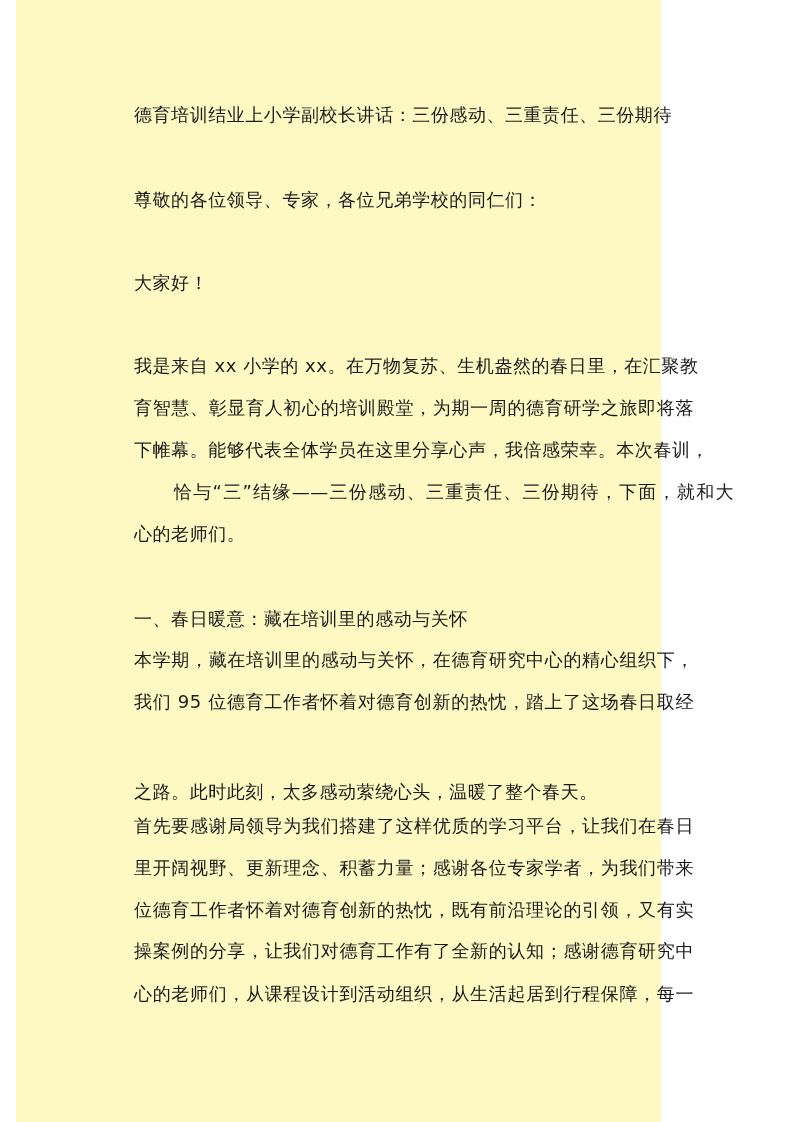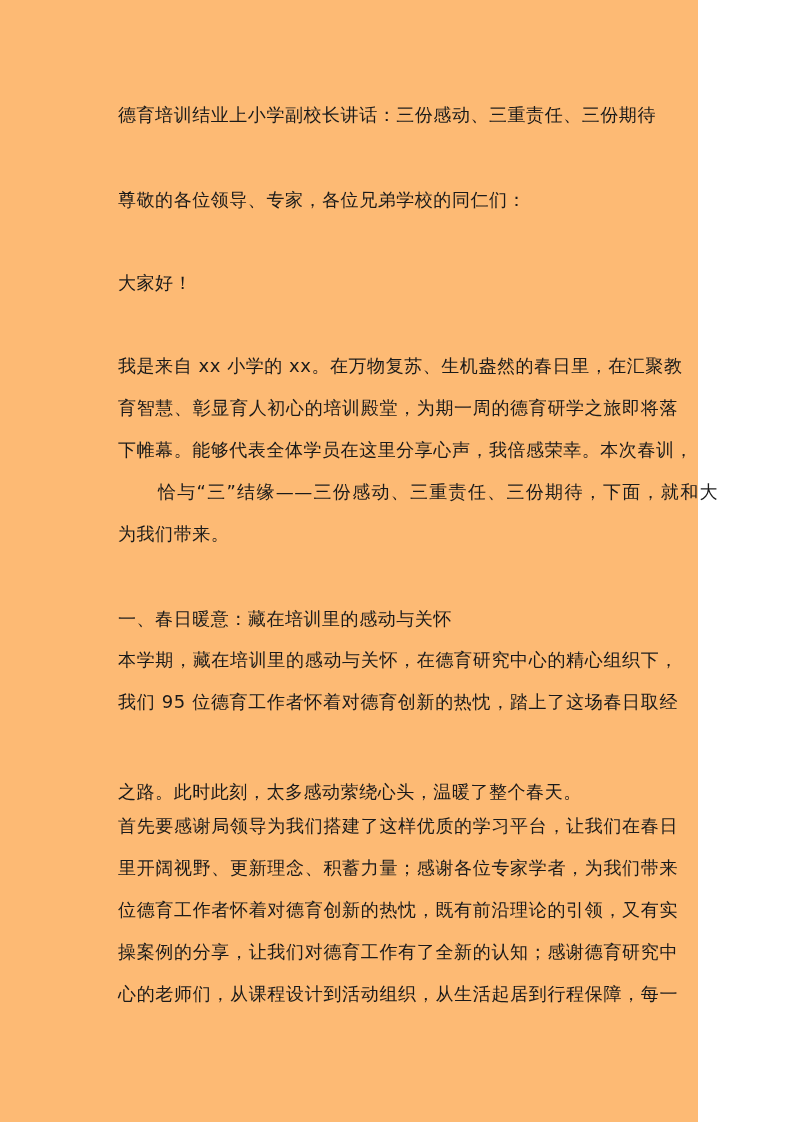--- a/index.html
+++ b/index.html
@@ -1,46 +1,46 @@
 <!DOCTYPE html>
 <html><head>
 <meta charset="utf-8">
 <style>
   html, body { margin: 0; padding: 0; background: #ffffff; }
   body { width: 793px; height: 1122px; position: relative; overflow: hidden;
          font-family: "DejaVu Sans", "Liberation Sans", sans-serif; color: #1a1a1a; }
-  .page { position: absolute; left: 0; top: 0; width: 698px; height: 1122px; background: #fdba74; }
+  .page { position: absolute; left: 16px; top: 0; width: 645px; height: 1122px; background: #fef9c3; }
   .line { position: absolute; left: 118px; width: 560px; font-size: 18px; line-height: 24px;
           white-space: nowrap; letter-spacing: 0.55px; }
   .justify { text-align: justify; text-align-last: justify; }
 </style>
 </head>
 <body>
 
 <div class="page">
   <div class="line" style="top:103px;">德育培训结业上小学副校长讲话：三份感动、三重责任、三份期待</div>
   <div class="line" style="top:271px;">大家好！</div>
   <div class="line" style="top:188px;">尊敬的各位领导、专家，各位兄弟学校的同仁们：</div>
 
   <div>
     <div class="line justify" style="top:354px;">我是来自 xx 小学的 xx。在万物复苏、生机盎然的春日里，在汇聚教</div>
     <div class="line justify" style="top:396px;">育智慧、彰显育人初心的培训殿堂，为期一周的德育研学之旅即将落</div>
     <div class="line justify" style="top:438px;">下帷幕。能够代表全体学员在这里分享心声，我倍感荣幸。本次春训，</div>
     <div class="line justify" style="top:480px;margin-left:40px;">恰与“三”结缘——三份感动、三重责任、三份期待，下面，就和大</div>
-    <div class="line" style="top:522px;">为我们带来。</div>
+    <div class="line" style="top:522px;">心的老师们。</div>
   </div>
 
   <div class="line" style="top:607px;">一、春日暖意：藏在培训里的感动与关怀</div>
 
   <div>
     <div class="line justify" style="top:648px;">本学期，藏在培训里的感动与关怀，在德育研究中心的精心组织下，</div>
     <div class="line justify" style="top:690px;">我们 95 位德育工作者怀着对德育创新的热忱，踏上了这场春日取经</div>
     <div class="line" style="top:732px;margin-top:48px;">之路。此时此刻，太多感动萦绕心头，温暖了整个春天。</div>
   </div>
 
   <div>
     <div class="line justify" style="top:814px;">首先要感谢局领导为我们搭建了这样优质的学习平台，让我们在春日</div>
     <div class="line justify" style="top:856px;">里开阔视野、更新理念、积蓄力量；感谢各位专家学者，为我们带来</div>
     <div class="line justify" style="top:898px;">位德育工作者怀着对德育创新的热忱，既有前沿理论的引领，又有实</div>
-    <div class="line justify" style="top:940px;">操案例的分享，让我们对德育工作有了全新的认知；感谢德育研究中</div>
+    <div class="line justify" style="top:940px;font-family:Liberation Mono, monospace;">操案例的分享，让我们对德育工作有了全新的认知；感谢德育研究中</div>
     <div class="line justify" style="top:982px;">心的老师们，从课程设计到活动组织，从生活起居到行程保障，每一</div>
   </div>
 </div>
 
 </body></html>

